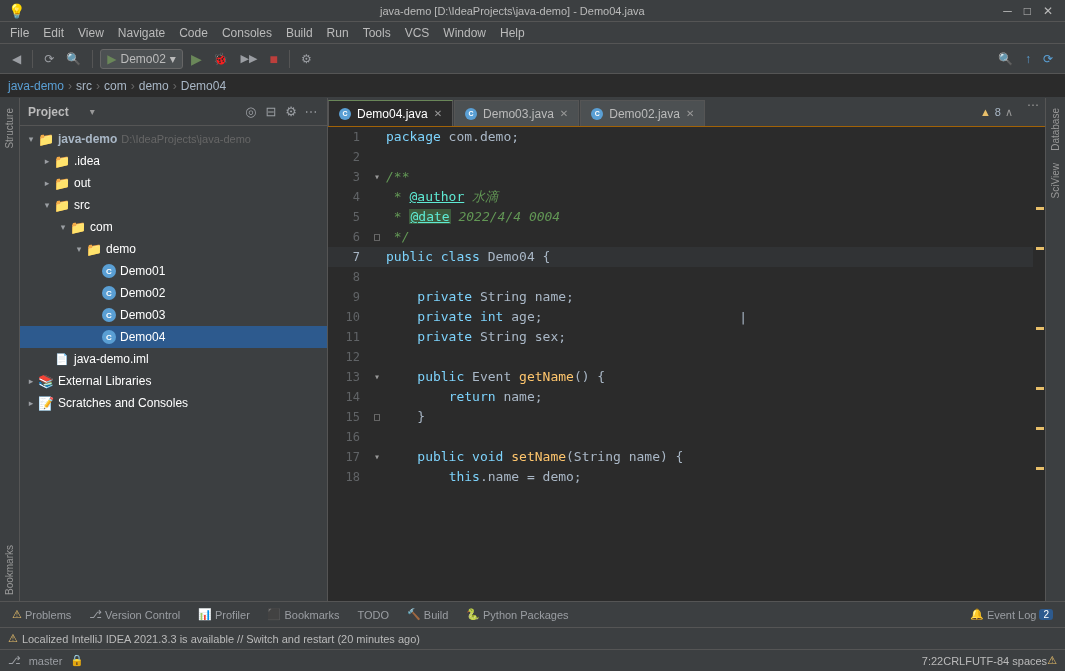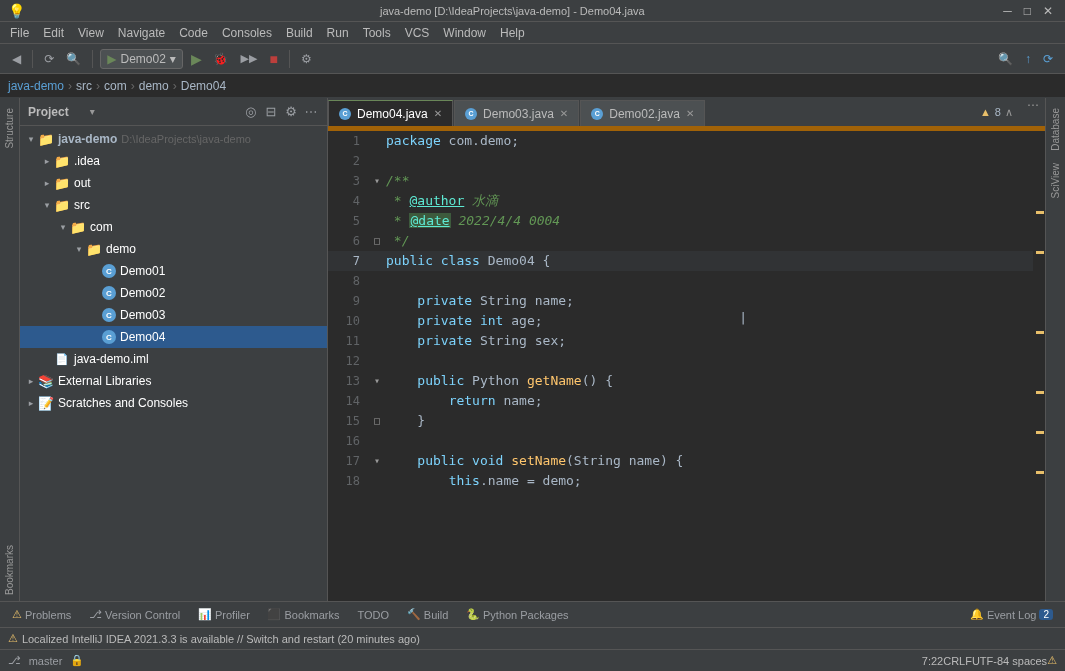--- a/index.html
+++ b/index.html
@@ -483,21 +483,21 @@
       <div class="tree-item tree-indent-1">
         <span class="tree-arrow">▸</span>
         <span class="tree-icon" style="color:#9b9ea3;">📝</span>
         <span class="tree-label">Scratches and Consoles</span>
       </div>
     </div>
   </div>
 
   <div id="right-panel">
 
-    <div style="display:flex;align-items:stretch;background:#3c3f41;border-bottom:5px solid #a16207;flex-shrink:0;">
+    <div style="display:flex;align-items:stretch;background:#3c3f41;border-bottom:1px solid #a16207;flex-shrink:0;">
       <div id="editor-tabs" style="flex:1;border-bottom:none;">
         <div class="editor-tab active">
           <span class="tab-java-icon">C</span>
           <span>Demo04.java</span>
           <span class="tab-close">✕</span>
         </div>
         <div class="editor-tab">
           <span class="tab-java-icon">C</span>
           <span>Demo03.java</span>
           <span class="tab-close">✕</span>
@@ -590,21 +590,21 @@
 
           <div class="line">
             <span class="ln">12</span>
             <span class="gutter-cell"></span>
             <span></span>
           </div>
 
           <div class="line">
             <span class="ln">13</span>
             <span class="gutter-cell"><span style="color:#999;font-size:10px;">▾</span></span>
-            <span><span class="plain">    </span><span class="kw">public</span><span class="plain"> Python </span><span class="fn">getName</span><span class="plain">() {</span></span>
+            <span><span class="plain">    </span><span class="kw">public</span><span class="plain"> Event </span><span class="fn">getName</span><span class="plain">() {</span></span>
           </div>
 
           <div class="line">
             <span class="ln">14</span>
             <span class="gutter-cell"></span>
             <span><span class="plain">        </span><span class="kw">return</span><span class="plain"> name;</span></span>
           </div>
 
           <div class="line">
             <span class="ln">15</span>

